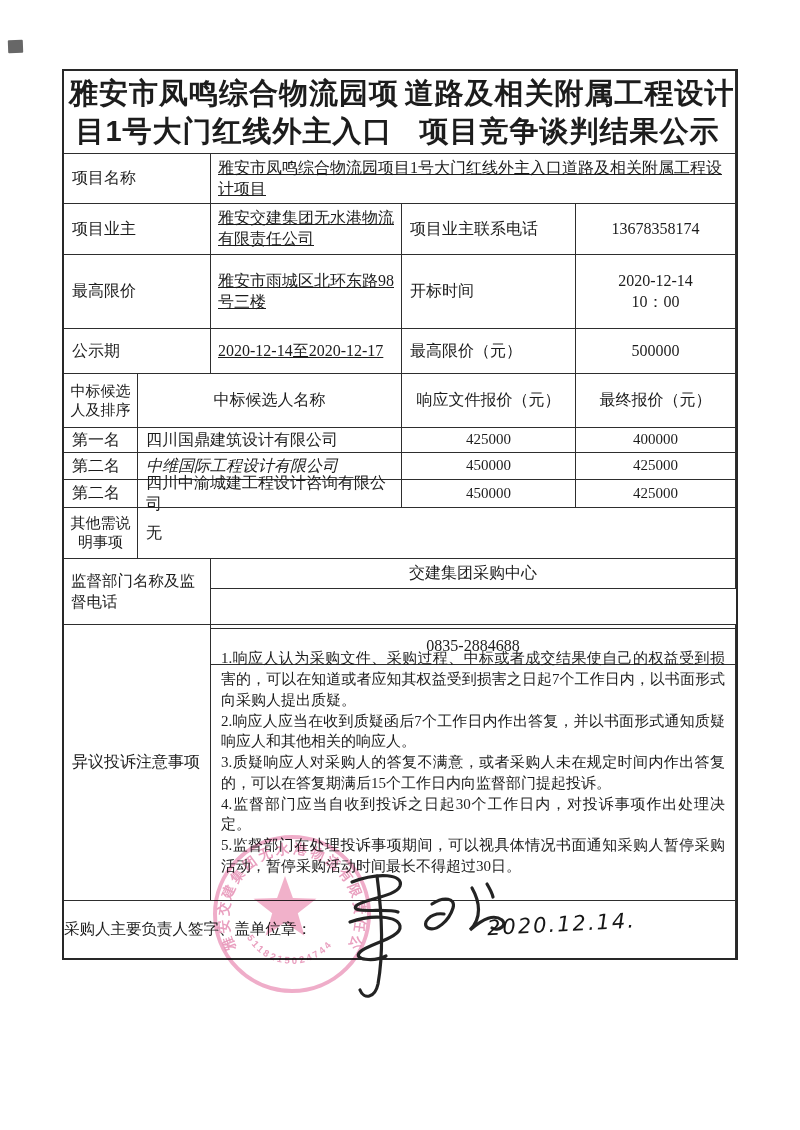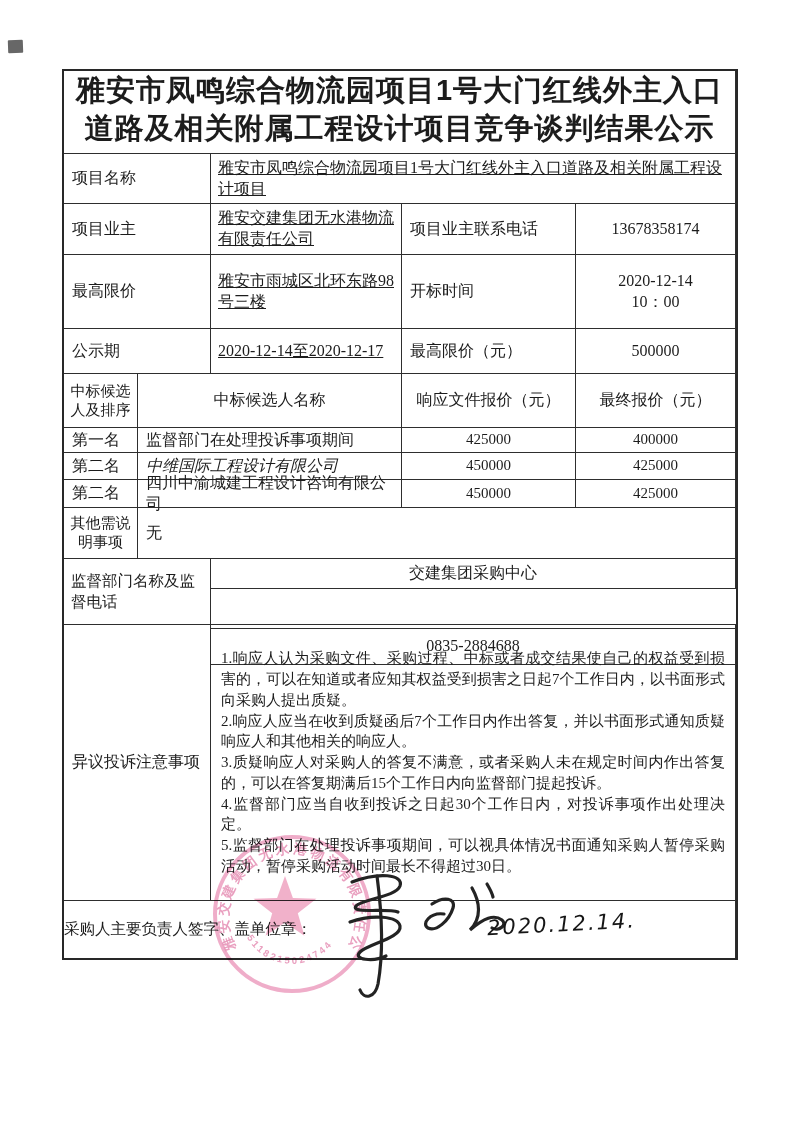--- a/index.html
+++ b/index.html
@@ -21,21 +21,21 @@
   }
   .frame{
     position:absolute;box-sizing:border-box;border:2px solid #282828;
     left:62px;top:69px;width:676px;height:891px;pointer-events:none;
   }
   .lab{padding-left:8px;}
   .cen{justify-content:center;text-align:center;}
   .val{padding:4px 7px;text-decoration:underline;}
   .pre{white-space:pre-line;}
   .title-cell{
-    flex-direction:column;justify-content:flex-start;text-align:center;
+    flex-direction:row;justify-content:flex-start;text-align:center;
     font-family:"Liberation Sans","DejaVu Sans",sans-serif;
     font-weight:700;font-size:29px;line-height:38px;letter-spacing:1px;
   }
   .notes{
     flex-direction:column;justify-content:center;align-items:flex-start;
     font-size:15px;line-height:20.8px;padding:6px 10px;text-align:justify;
   }
   .notes div{margin:0;}
   .sup-label{padding:0 2px 0 7px;font-size:15.5px;}
   .num{font-size:15px;}
@@ -83,21 +83,21 @@
   <div class="cell lab" style="left:401px;top:328px;width:175px;height:46px;">最高限价（元）</div>
   <div class="cell cen" style="left:575px;top:328px;width:161px;height:46px;">500000</div>
 
   <div class="cell cen pre small2" style="left:63px;top:373px;width:75px;height:55px;">中标候选
 人及排序</div>
   <div class="cell cen" style="left:137px;top:373px;width:265px;height:55px;">中标候选人名称</div>
   <div class="cell cen" style="left:401px;top:373px;width:175px;height:55px;">响应文件报价（元）</div>
   <div class="cell cen" style="left:575px;top:373px;width:161px;height:55px;">最终报价（元）</div>
 
   <div class="cell lab" style="left:63px;top:427px;width:75px;height:26px;">第一名</div>
-  <div class="cell lab" style="left:137px;top:427px;width:265px;height:26px;">监督部门在处理投诉事项期间</div>
+  <div class="cell lab" style="left:137px;top:427px;width:265px;height:26px;">四川国鼎建筑设计有限公司</div>
   <div class="cell cen num" style="left:401px;top:427px;width:175px;height:26px;">425000</div>
   <div class="cell cen num" style="left:575px;top:427px;width:161px;height:26px;">400000</div>
 
   <div class="cell lab" style="left:63px;top:452px;width:75px;height:28px;">第二名</div>
   <div class="cell lab" style="left:137px;top:452px;width:265px;height:28px;font-style:italic;">中维国际工程设计有限公司</div>
   <div class="cell cen num" style="left:401px;top:452px;width:175px;height:28px;">450000</div>
   <div class="cell cen num" style="left:575px;top:452px;width:161px;height:28px;">425000</div>
 
   <div class="cell lab" style="left:63px;top:479px;width:75px;height:29px;">第二名</div>
   <div class="cell lab" style="left:137px;top:479px;width:265px;height:29px;">四川中渝城建工程设计咨询有限公司</div>

